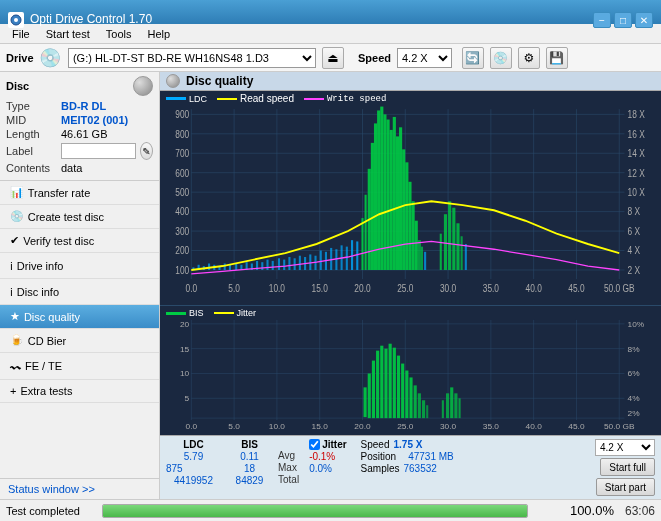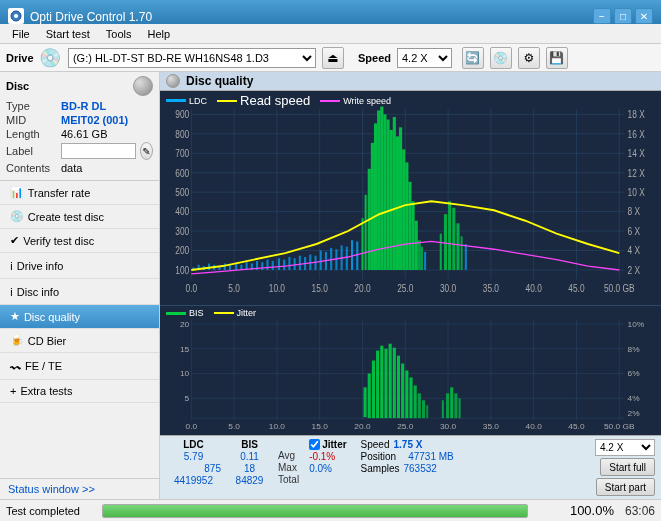--- a/index.html
+++ b/index.html
@@ -10,22 +10,22 @@
       width: 661px;
       height: 521px;
       overflow: hidden;
     }
     
     #titlebar {
       background: linear-gradient(to bottom, #4a9fd4, #2e7db5);
       color: white;
       height: 24px;
       display: flex;
-      align-items: flex-end;
-      padding: 0 8px;
+      align-items: flex-start;
+      padding: 12px 8px;
       user-select: none;
     }
     #titlebar-icon {
       width: 16px; height: 16px;
       background: #fff;
       border-radius: 2px;
       margin-right: 6px;
       display: flex; align-items: center; justify-content: center;
     }
     #titlebar-title { flex: 1; font-size: 12px; font-weight: normal; }
@@ -354,25 +354,25 @@
 
     <div style="position:relative;flex:1;background:#1a2840;overflow:hidden;">
 
       <div style="position:absolute;top:2px;left:6px;display:flex;gap:10px;align-items:center;z-index:10;">
         <div class="legend-item">
           <div style="width:20px;height:3px;background:#00aaff;"></div>
           <span style="color:white;font-size:9px;">LDC</span>
         </div>
         <div class="legend-item">
           <div style="width:20px;height:2px;background:#ffff00;"></div>
-          <span style="color:white;font-size:13px;">Read speed</span>
+          <span style="color:white;font-size:10px;">Read speed</span>
         </div>
         <div class="legend-item">
           <div style="width:20px;height:2px;background:#ff44ff;"></div>
-          <span style="color:white;font-size:9px;">Write speed</span>
+          <span style="color:white;font-size:9px;font-family:Liberation Mono, monospace;">Write speed</span>
         </div>
       </div>
       <svg class="chart-svg" viewBox="0 0 480 165" preserveAspectRatio="none" style="position:absolute;top:0;left:0;width:100%;height:100%;">
 
         <rect x="0" y="0" width="480" height="165" fill="#1a2840"></rect>
 
         <line x1="30" y1="18" x2="445" y2="18" class="grid-line"></line>
         <line x1="30" y1="33" x2="445" y2="33" class="grid-line"></line>
         <line x1="30" y1="48" x2="445" y2="48" class="grid-line"></line>
         <line x1="30" y1="63" x2="445" y2="63" class="grid-line"></line>
@@ -574,21 +574,21 @@
         <rect x="282" y="88" width="3" height="25" fill="#00cc44" opacity="0.7"></rect>
         <rect x="286" y="93" width="2" height="20" fill="#00cc44" opacity="0.7"></rect>
       </svg>
     </div>
 
     <div id="stats-bar" style="background:#dce8f0;border-top:1px solid #aaa;padding:3px 6px;display:flex;gap:6px;align-items:flex-start;font-size:10px;flex-shrink:0;">
 
       <div style="display:flex;flex-direction:column;gap:1px;min-width:55px;">
         <div style="text-align:center;font-weight:bold;">LDC</div>
         <div style="text-align:center;color:#0055cc;">5.79</div>
-        <div style="text-align:right;color:#0055cc;">875</div>
+        <div style="text-align:left;color:#0055cc;">875</div>
         <div style="text-align:center;color:#0055cc;">4419952</div>
       </div>
       <div style="display:flex;flex-direction:column;gap:1px;min-width:45px;">
         <div style="text-align:center;font-weight:bold;">BIS</div>
         <div style="text-align:center;color:#0055cc;">0.11</div>
         <div style="text-align:center;color:#0055cc;">18</div>
         <div style="text-align:center;color:#0055cc;">84829</div>
       </div>
 
       <div style="display:flex;flex-direction:column;gap:1px;min-width:8px;">

